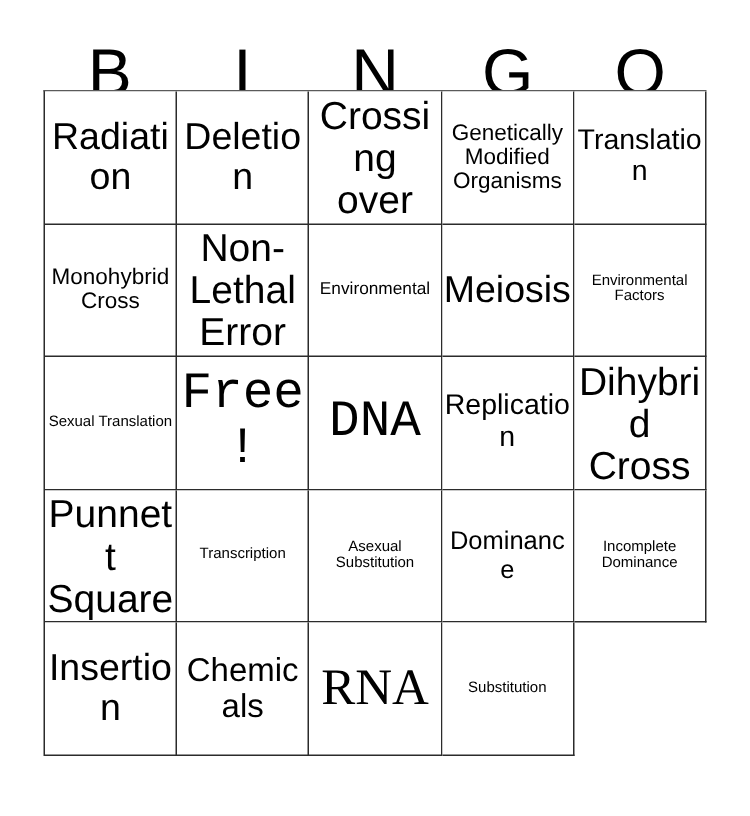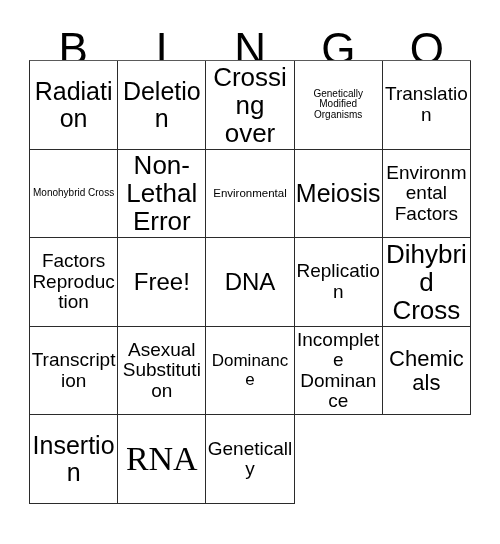--- a/index.html
+++ b/index.html
@@ -78,28 +78,28 @@
     text-align: center;
     line-height: 1.08;
     color: #000000;
     word-wrap: break-word;
     overflow-wrap: break-word;
     hyphens: none;
   }
 
   
   .fs-xxl  { font-size: 34px; font-family: Liberation Serif, serif; }
-  .fs-xl   { font-size: 24px; }
+  .fs-xl   { font-size: 34px; font-family: Liberation Mono, monospace; }
   .fs-lg   { font-size: 26px; }
   .fs-md   { font-size: 25px; }
   .fs-ml   { font-size: 22px; }
   .fs-sm   { font-size: 19px; }
   .fs-xs   { font-size: 17px; }
-  .fs-xxs  { font-size: 10px; }
-  .fs-tiny { font-size: 19px; }
+  .fs-xxs  { font-size: 15px; }
+  .fs-tiny { font-size: 10px; }
   .fs-mini { font-size: 11.5px; }
 </style>
 </head>
 <body>
 
 <div id="card">
 
   <div id="header-row">
     <div class="header-letter">B</div>
     <div class="header-letter">I</div>
@@ -133,53 +133,56 @@
       <div class="cell">
         <span class="cell-text fs-mini">Environmental</span>
       </div>
       <div class="cell">
         <span class="cell-text fs-md">Meiosis</span>
       </div>
       <div class="cell">
         <span class="cell-text fs-tiny">Environmental Factors</span>
       </div>
       <div class="cell">
-        <span class="cell-text fs-tiny">Factors Reproduction</span>
+        <span class="cell-text fs-tiny">Sexual Translation</span>
       </div>
       <div class="cell">
         <span class="cell-text fs-xl">Free!</span>
       </div>
       <div class="cell">
         <span class="cell-text fs-xl">DNA</span>
       </div>
       <div class="cell">
         <span class="cell-text fs-sm">Replication</span>
       </div>
       <div class="cell">
         <span class="cell-text fs-lg">Dihybrid Cross</span>
       </div>
       <div class="cell">
+        <span class="cell-text fs-lg">Punnett Square</span>
+      </div>
+      <div class="cell">
         <span class="cell-text fs-tiny">Transcription</span>
       </div>
       <div class="cell">
         <span class="cell-text fs-tiny">Asexual Substitution</span>
       </div>
       <div class="cell">
         <span class="cell-text fs-xs">Dominance</span>
       </div>
       <div class="cell">
         <span class="cell-text fs-tiny">Incomplete Dominance</span>
       </div>
       <div class="cell">
-        <span class="cell-text fs-ml">Chemicals</span>
+        <span class="cell-text fs-md">Insertion</span>
       </div>
       <div class="cell">
-        <span class="cell-text fs-md">Insertion</span>
+        <span class="cell-text fs-ml">Chemicals</span>
       </div>
       <div class="cell">
         <span class="cell-text fs-xxl">RNA</span>
       </div>
       <div class="cell">
-        <span class="cell-text fs-tiny">Genetically</span>
+        <span class="cell-text fs-tiny">Substitution</span>
       </div>
     </div>
 
 </div>
 
 </body></html>

